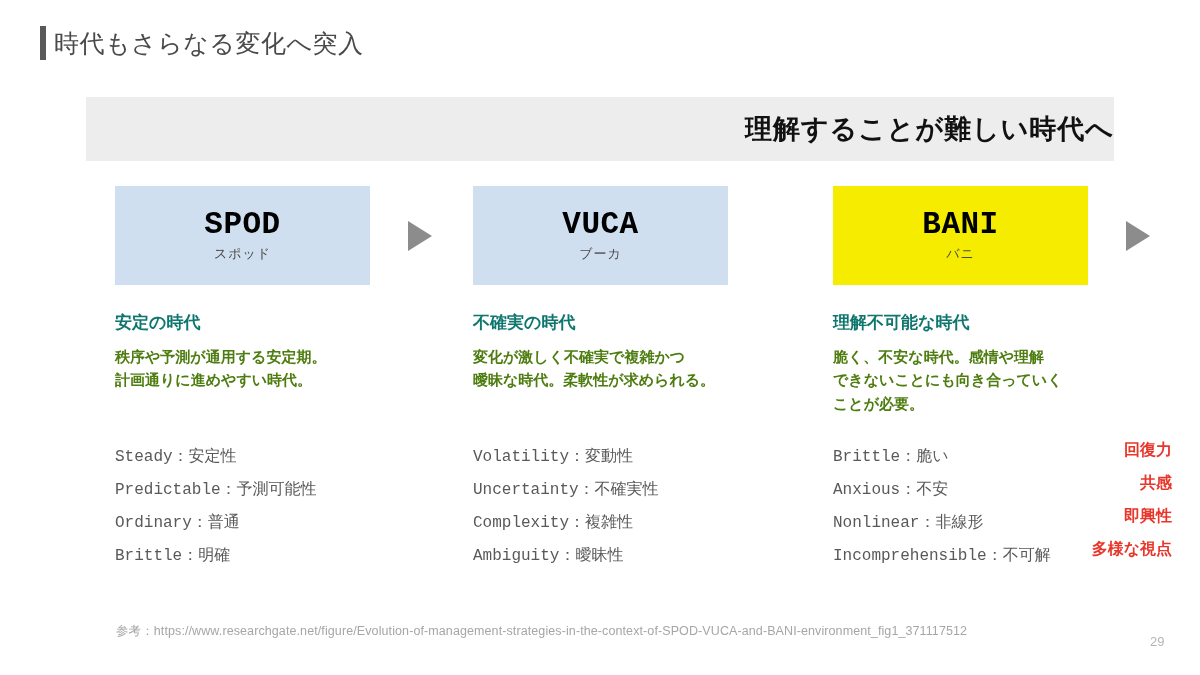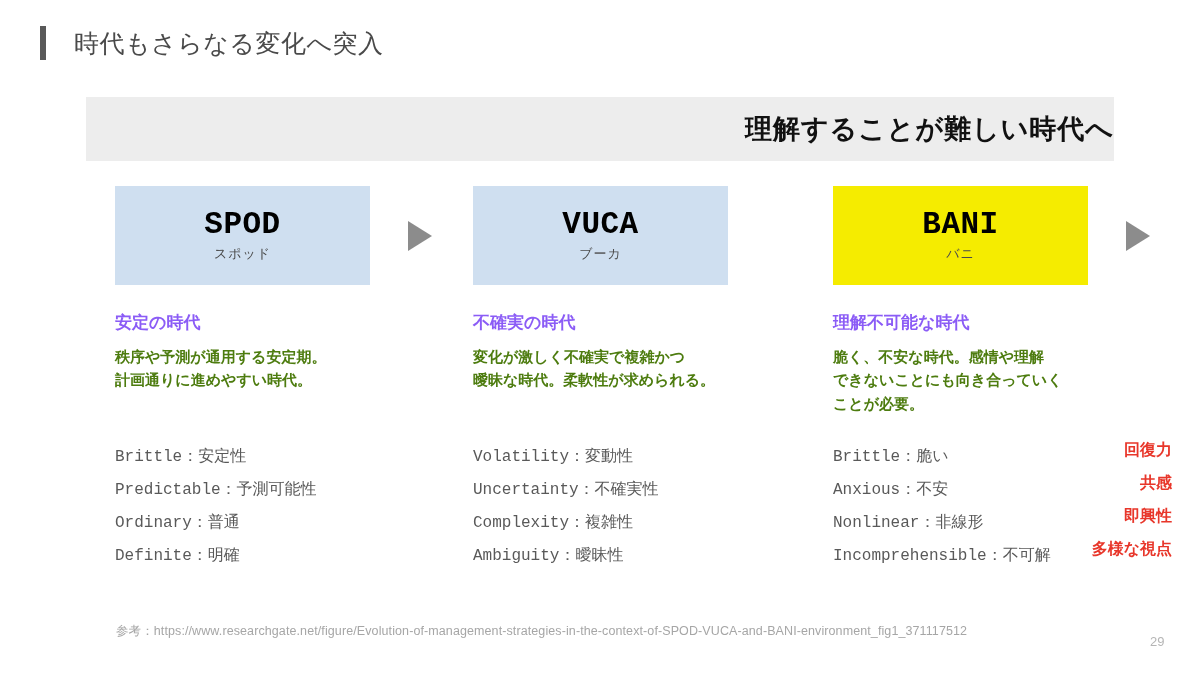--- a/index.html
+++ b/index.html
@@ -19,21 +19,21 @@
     overflow: hidden;
   }
 
   
   .slide-header {
     position: absolute;
     left: 40px;
     top: 26px;
     display: flex;
     align-items: center;
-    gap: 28px;
+    gap: 8px;
   }
   .accent-bar {
     width: 6px;
     height: 34px;
     background: #595959;
     flex: none;
   }
   .slide-title {
     font-size: 25px;
     color: #4a4a4a;
@@ -101,21 +101,21 @@
     font-size: 13px;
     color: #4a4a4a;
     margin-top: 3px;
     letter-spacing: 1px;
   }
 
   .era-heading {
     margin-top: 26px;
     font-size: 17px;
     font-weight: bold;
-    color: #8b5cf6;
+    color: #0f766e;
     white-space: nowrap;
   }
   .era-desc {
     margin-top: 13px;
     font-size: 15px;
     font-weight: bold;
     color: #4d7c0f;
     line-height: 1.55;
     white-space: pre-line;
   }
@@ -209,30 +209,30 @@
     <div class="col col-0">
       <div class="term-box blue">
         <div class="term-acronym">SPOD</div>
         <div class="term-kana">スポッド</div>
       </div>
       <div class="era-heading">安定の時代</div>
       <div class="era-desc">秩序や予測が通用する安定期。
 計画通りに進めやすい時代。</div>
       <div class="acronym-list">
         <div class="acronym-row">
-            <span class="acronym-item">Brittle：安定性</span>
+            <span class="acronym-item">Steady：安定性</span>
           </div>
         <div class="acronym-row">
             <span class="acronym-item">Predictable：予測可能性</span>
           </div>
         <div class="acronym-row">
             <span class="acronym-item">Ordinary：普通</span>
           </div>
         <div class="acronym-row">
-            <span class="acronym-item">Definite：明確</span>
+            <span class="acronym-item">Brittle：明確</span>
           </div>
       </div>
       <div class="arrow arrow-1"></div>
     </div>
 
     <div class="col col-1">
       <div class="term-box blue">
         <div class="term-acronym">VUCA</div>
         <div class="term-kana">ブーカ</div>
       </div>

